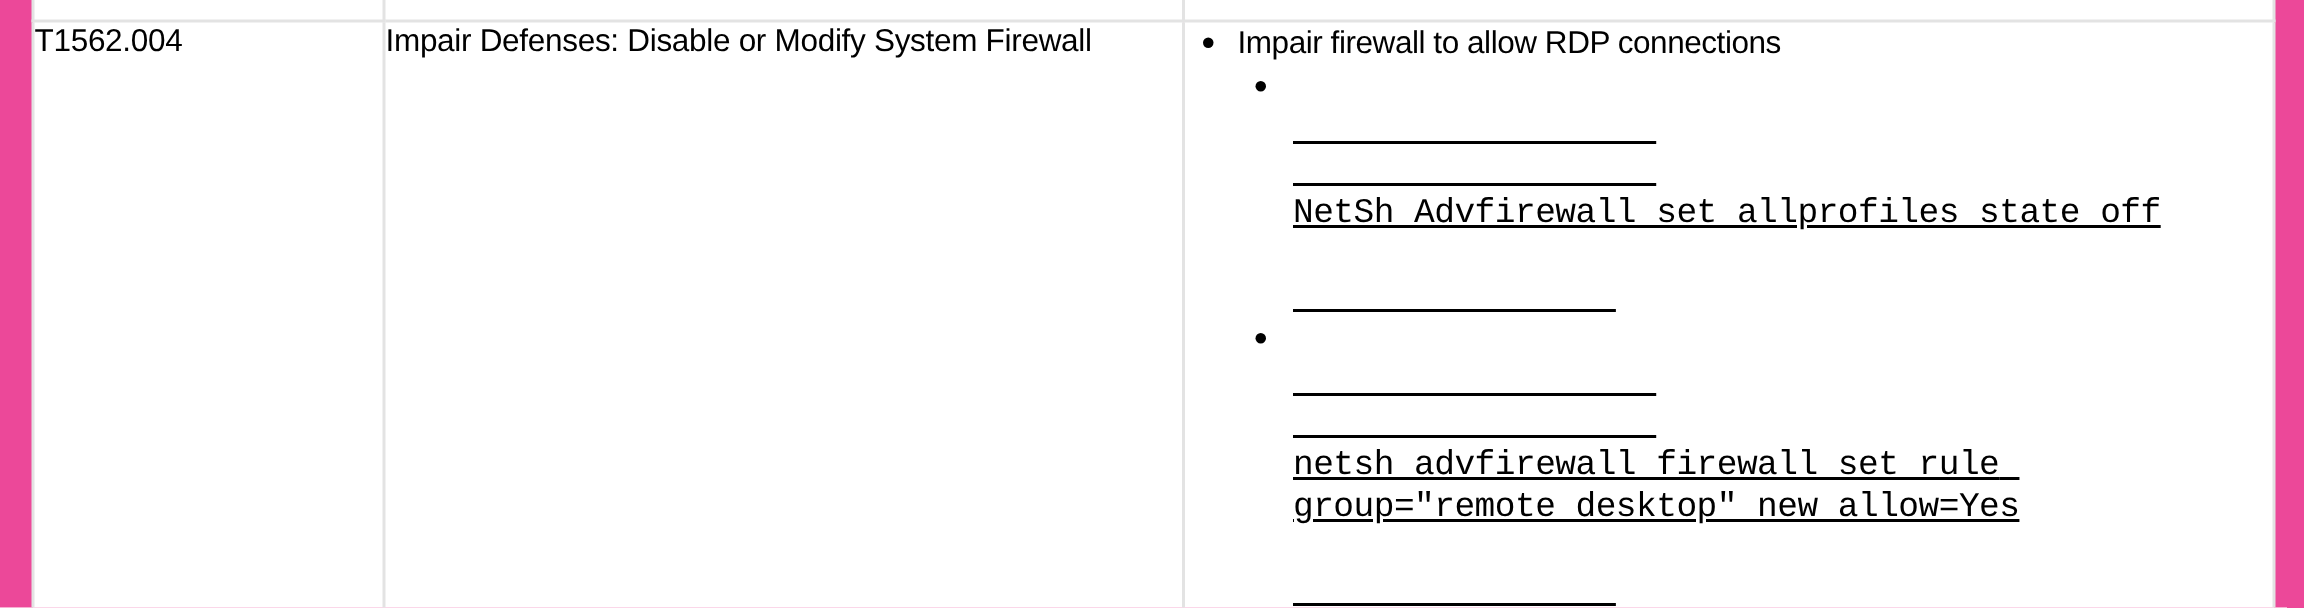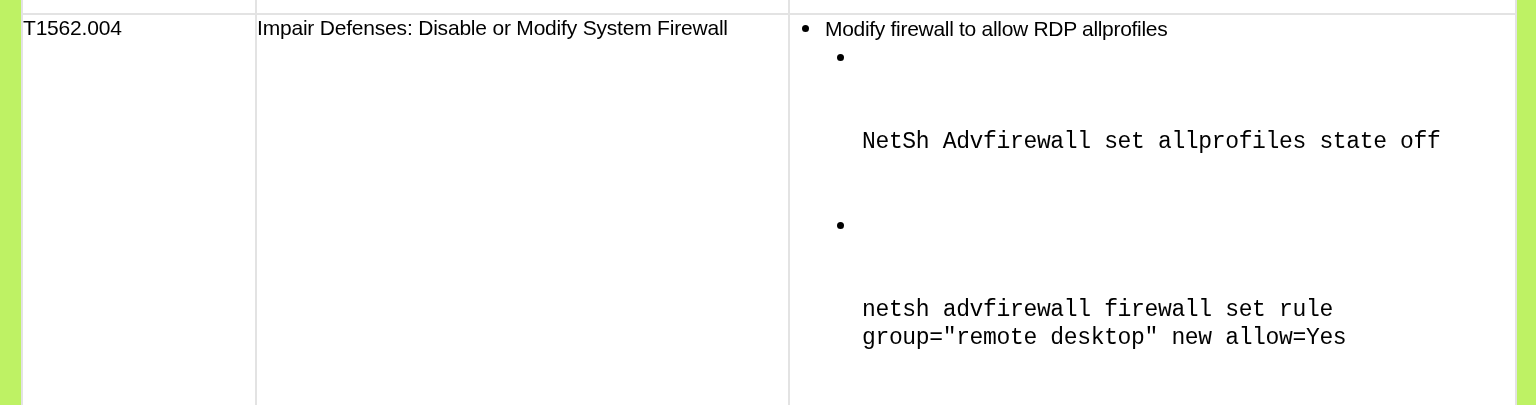--- a/index.html
+++ b/index.html
@@ -12,21 +12,21 @@
     height: 405px;
     overflow: hidden;
     font-family: "Liberation Sans", sans-serif;
     color: #000000;
   }
 
   .page {
     position: relative;
     width: 1536px;
     height: 405px;
-    background: #bef264;
+    background: #ec4899;
   }
 
   
   .tbl {
     position: absolute;
     left: 21px;
     top: -40px;               
     width: 1494px;
     border-collapse: collapse;
     table-layout: fixed;
@@ -88,20 +88,21 @@
   }
   ul.lvl2 > li.cmd {
     position: relative;
     padding-left: 37px;
     font-family: "Liberation Mono", "DejaVu Sans Mono", monospace;
     font-size: 23px;
     line-height: 28px;
     letter-spacing: -0.35px;
     white-space: pre-wrap;
     word-break: normal;
+    text-decoration: underline;
   }
   ul.lvl2 > li.cmd > .bullet {
     position: absolute;
     left: 12px;
     top: 10px;
     width: 7px;
     height: 7px;
     border-radius: 50%;
     background: #000000;
   }
@@ -132,21 +133,21 @@
 
         <td class="cell-name">
           <span>Impair Defenses: Disable or Modify System Firewall</span>
         </td>
 
         <td class="cell-cmds">
           <ul class="lvl1">
 
             <li class="item">
               <span class="bullet"></span>
-              <span>Modify firewall to allow RDP allprofiles</span>
+              <span>Impair firewall to allow RDP connections</span>
               <ul class="lvl2">
                 <li class="cmd">
                   <span class="bullet"></span>
                   <span class="cmd-text">NetSh Advfirewall set allprofiles state off</span>
                 </li>
                 <li class="cmd">
                   <span class="bullet"></span>
                   <span class="cmd-text">netsh advfirewall firewall set rule group="remote desktop" new allow=Yes</span>
                 </li>
 

